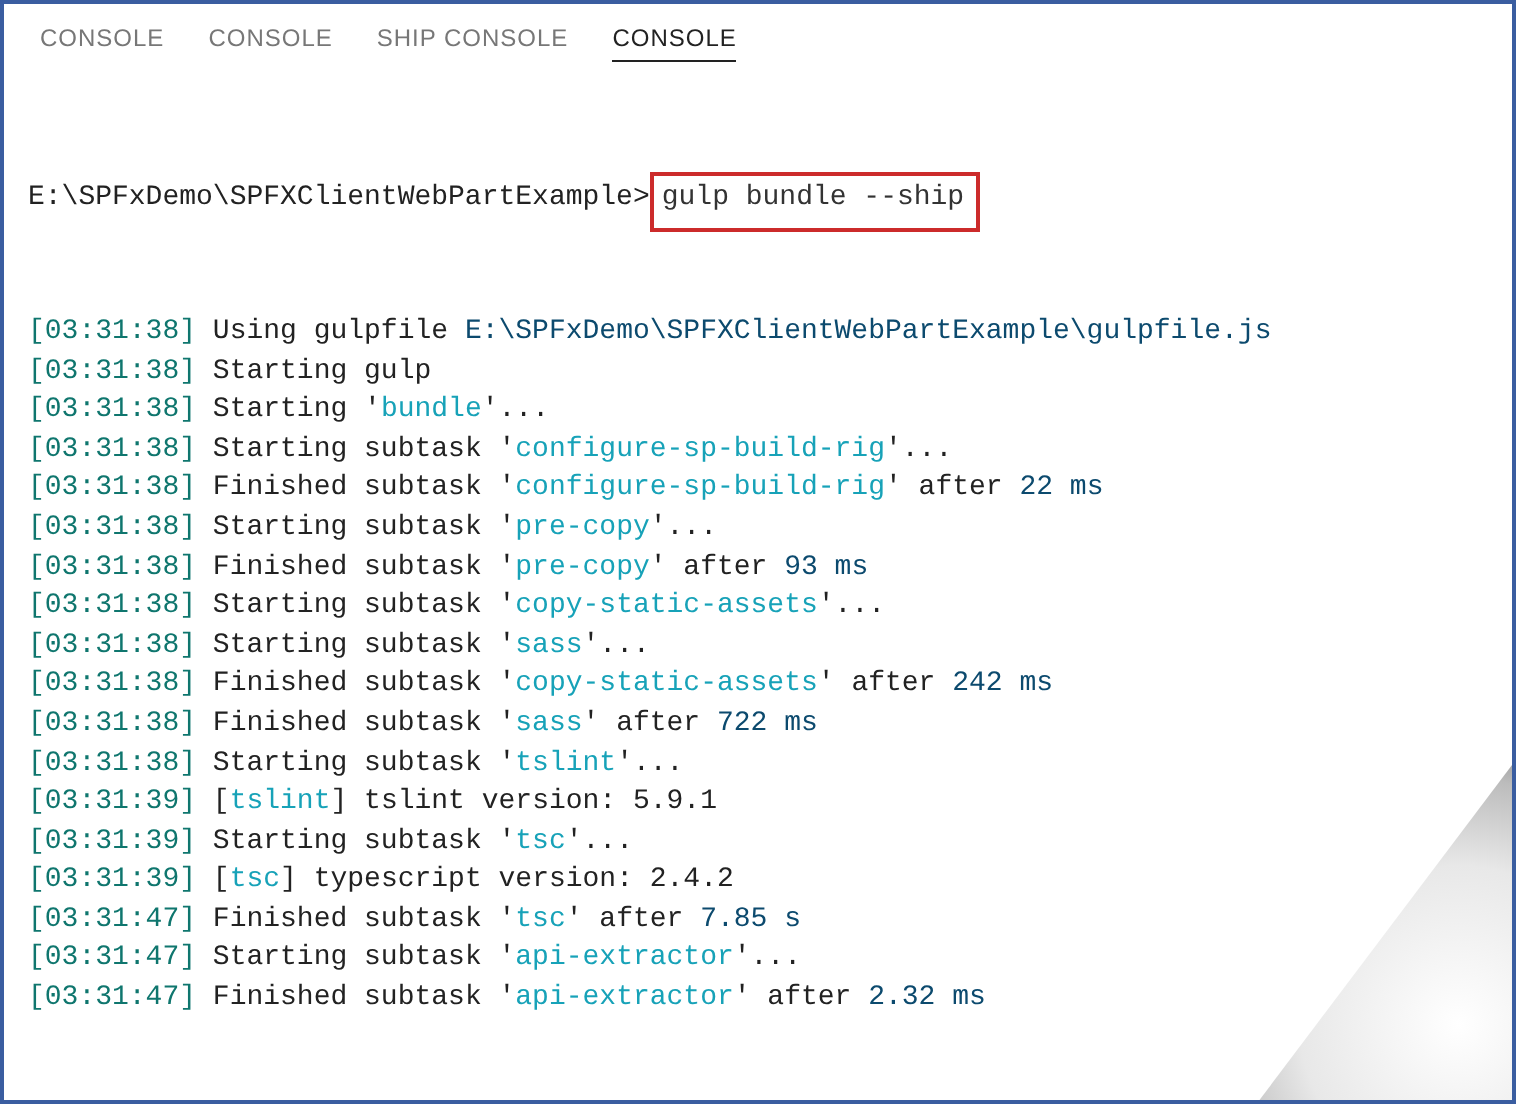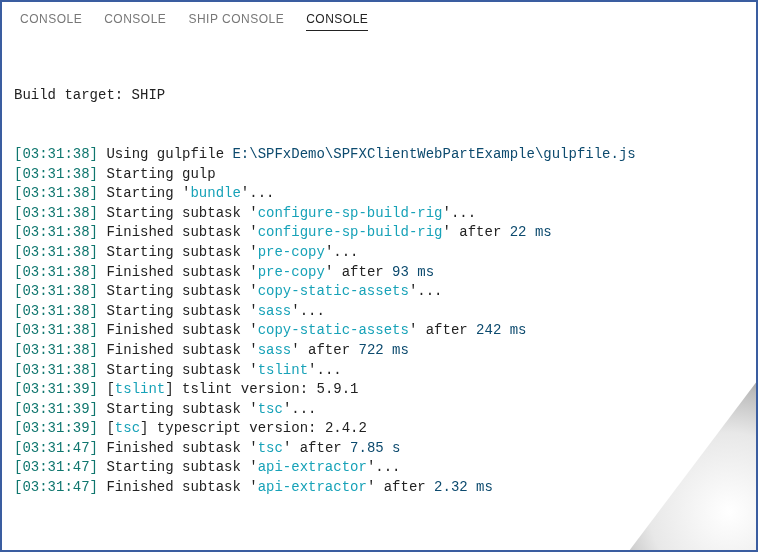--- a/index.html
+++ b/index.html
@@ -75,17 +75,17 @@
 <body>
 
 <div class="tab-bar">
   <div class="tab">CONSOLE</div>
   <div class="tab">CONSOLE</div>
   <div class="tab">SHIP CONSOLE</div>
   <div class="tab active">CONSOLE</div>
 </div>
 
 <div class="terminal">
-  <span class="line plain">Build target: SHIP</span>
+  <span class="line prompt-line"><span class="plain">E:\SPFxDemo\SPFXClientWebPartExample&gt;</span><span class="cmd-highlight">gulp bundle --ship</span></span>
   <div id="lines-container"><span class="line"><span class="ts">[03:31:38]</span> <span class="plain">Using gulpfile </span><span class="magenta">E:\SPFxDemo\SPFXClientWebPartExample\gulpfile.js</span></span><span class="line"><span class="ts">[03:31:38]</span> <span class="plain">Starting gulp</span></span><span class="line"><span class="ts">[03:31:38]</span> <span class="plain">Starting '</span><span class="cyan">bundle</span><span class="plain">'...</span></span><span class="line"><span class="ts">[03:31:38]</span> <span class="plain">Starting subtask '</span><span class="cyan">configure-sp-build-rig</span><span class="plain">'...</span></span><span class="line"><span class="ts">[03:31:38]</span> <span class="plain">Finished subtask '</span><span class="cyan">configure-sp-build-rig</span><span class="plain">' after </span><span class="magenta">22 ms</span></span><span class="line"><span class="ts">[03:31:38]</span> <span class="plain">Starting subtask '</span><span class="cyan">pre-copy</span><span class="plain">'...</span></span><span class="line"><span class="ts">[03:31:38]</span> <span class="plain">Finished subtask '</span><span class="cyan">pre-copy</span><span class="plain">' after </span><span class="magenta">93 ms</span></span><span class="line"><span class="ts">[03:31:38]</span> <span class="plain">Starting subtask '</span><span class="cyan">copy-static-assets</span><span class="plain">'...</span></span><span class="line"><span class="ts">[03:31:38]</span> <span class="plain">Starting subtask '</span><span class="cyan">sass</span><span class="plain">'...</span></span><span class="line"><span class="ts">[03:31:38]</span> <span class="plain">Finished subtask '</span><span class="cyan">copy-static-assets</span><span class="plain">' after </span><span class="magenta">242 ms</span></span><span class="line"><span class="ts">[03:31:38]</span> <span class="plain">Finished subtask '</span><span class="cyan">sass</span><span class="plain">' after </span><span class="magenta">722 ms</span></span><span class="line"><span class="ts">[03:31:38]</span> <span class="plain">Starting subtask '</span><span class="cyan">tslint</span><span class="plain">'...</span></span><span class="line"><span class="ts">[03:31:39]</span> <span class="plain">[</span><span class="cyan">tslint</span><span class="plain">] tslint version: 5.9.1</span></span><span class="line"><span class="ts">[03:31:39]</span> <span class="plain">Starting subtask '</span><span class="cyan">tsc</span><span class="plain">'...</span></span><span class="line"><span class="ts">[03:31:39]</span> <span class="plain">[</span><span class="cyan">tsc</span><span class="plain">] typescript version: 2.4.2</span></span><span class="line"><span class="ts">[03:31:47]</span> <span class="plain">Finished subtask '</span><span class="cyan">tsc</span><span class="plain">' after </span><span class="magenta">7.85 s</span></span><span class="line"><span class="ts">[03:31:47]</span> <span class="plain">Starting subtask '</span><span class="cyan">api-extractor</span><span class="plain">'...</span></span><span class="line"><span class="ts">[03:31:47]</span> <span class="plain">Finished subtask '</span><span class="cyan">api-extractor</span><span class="plain">' after </span><span class="magenta">2.32 ms</span></span></div>
 </div>
 
 <div class="curl"></div>
 
 </body></html>

